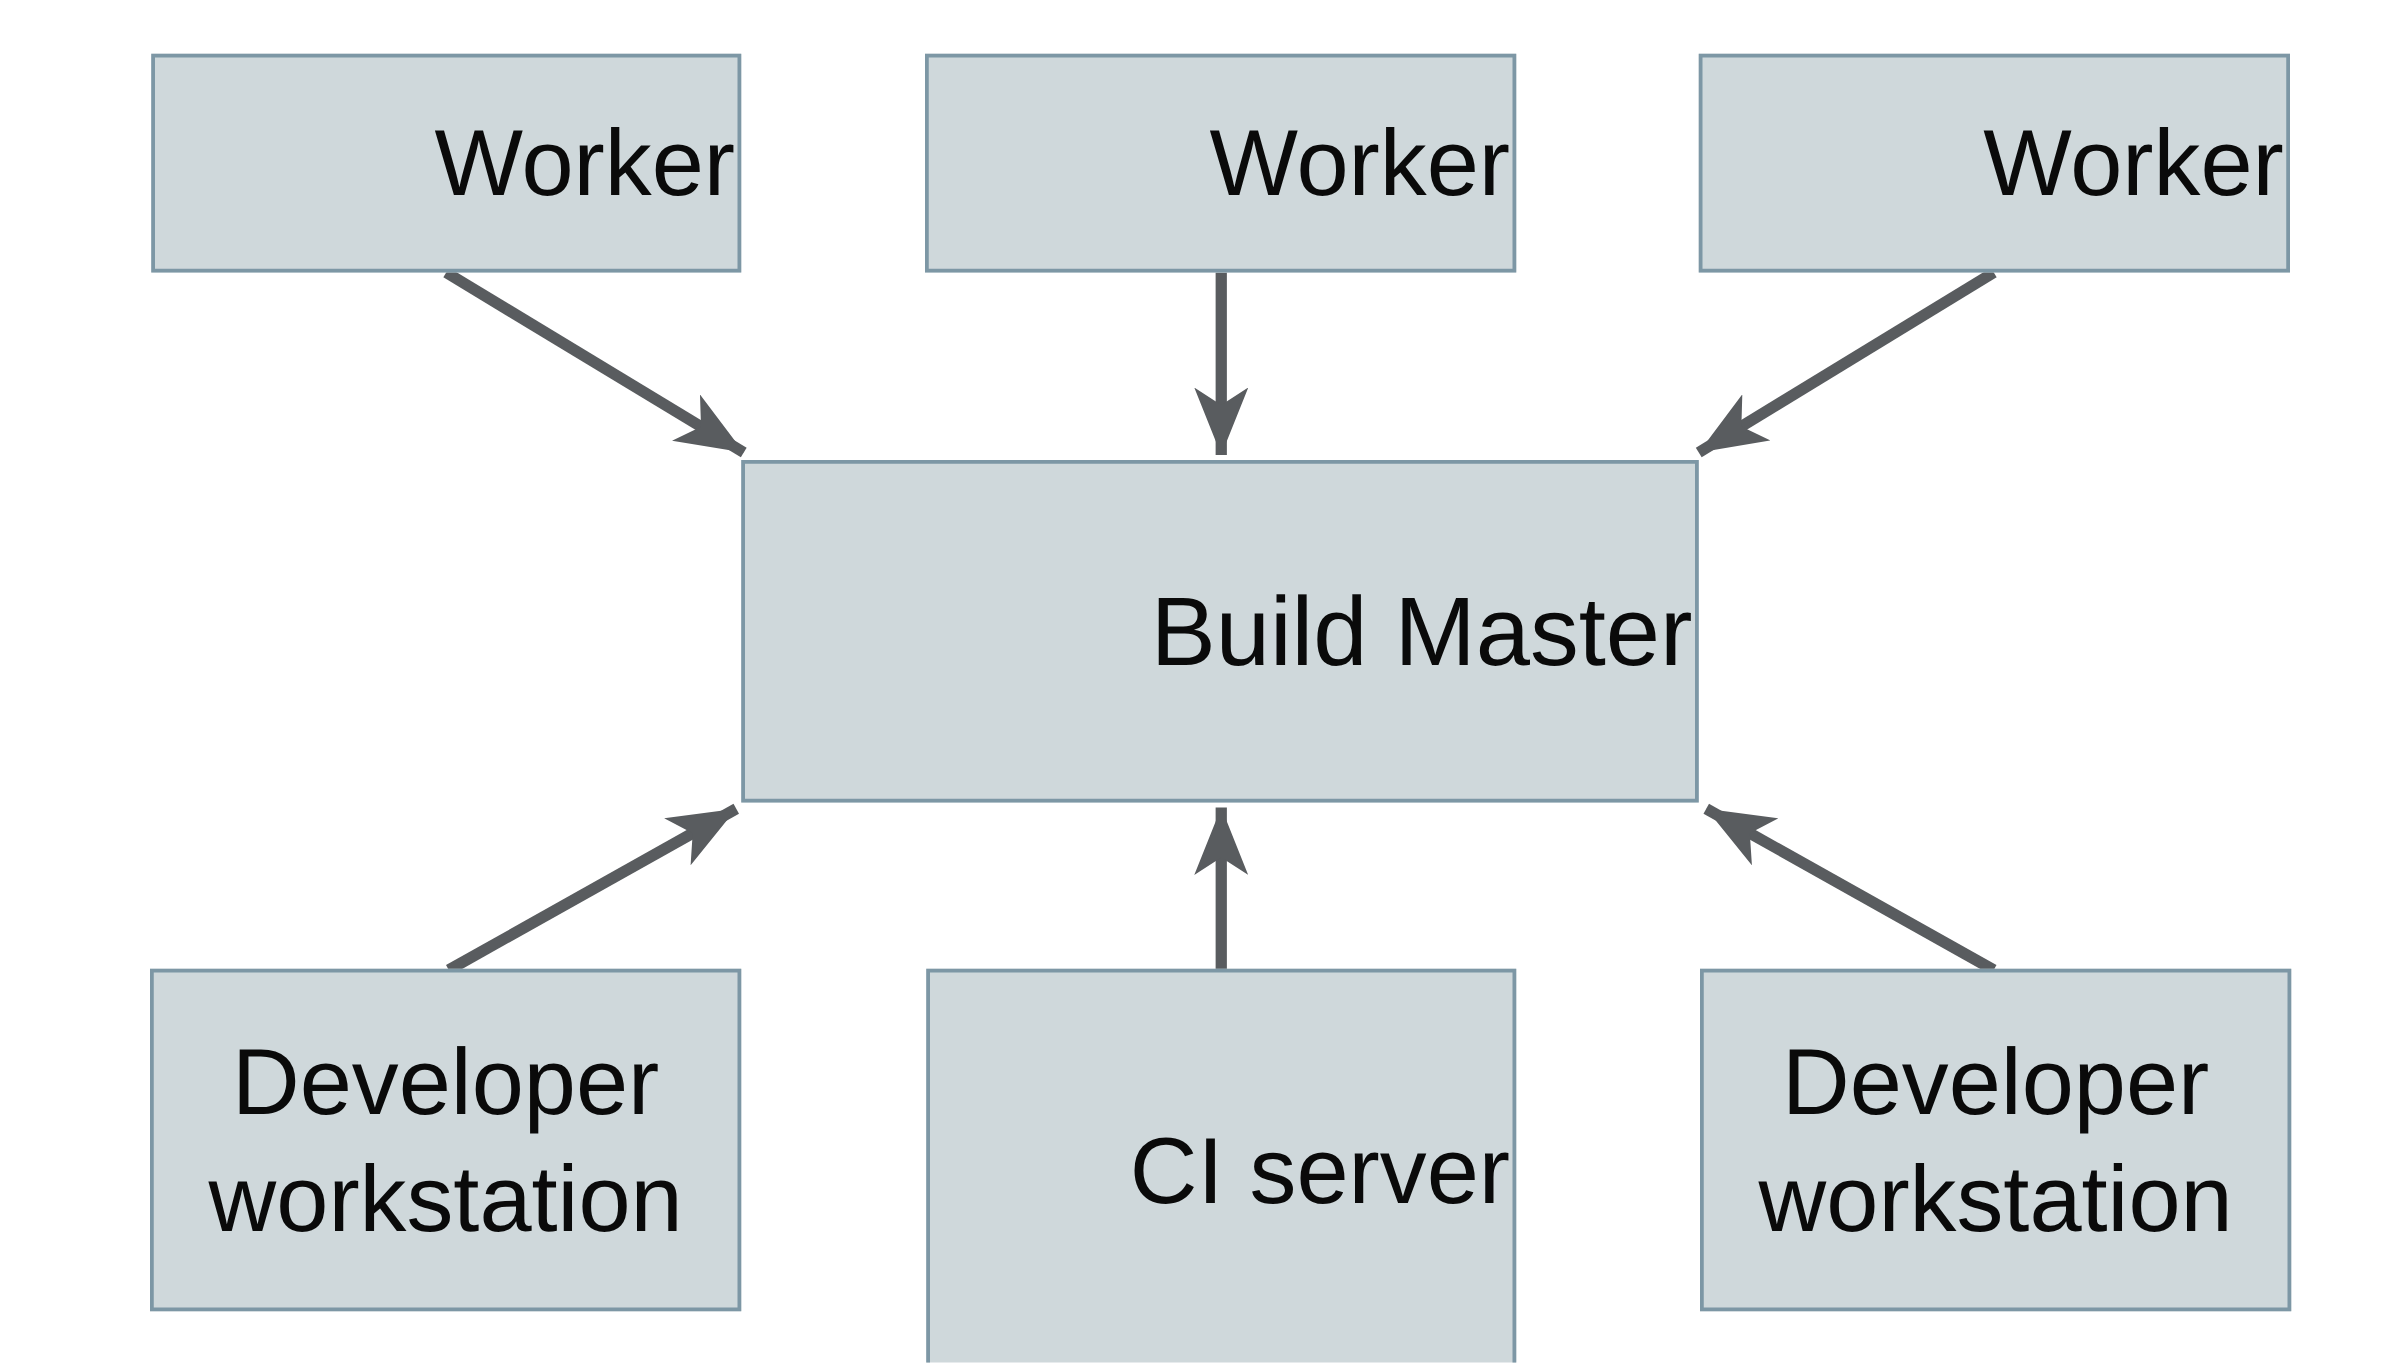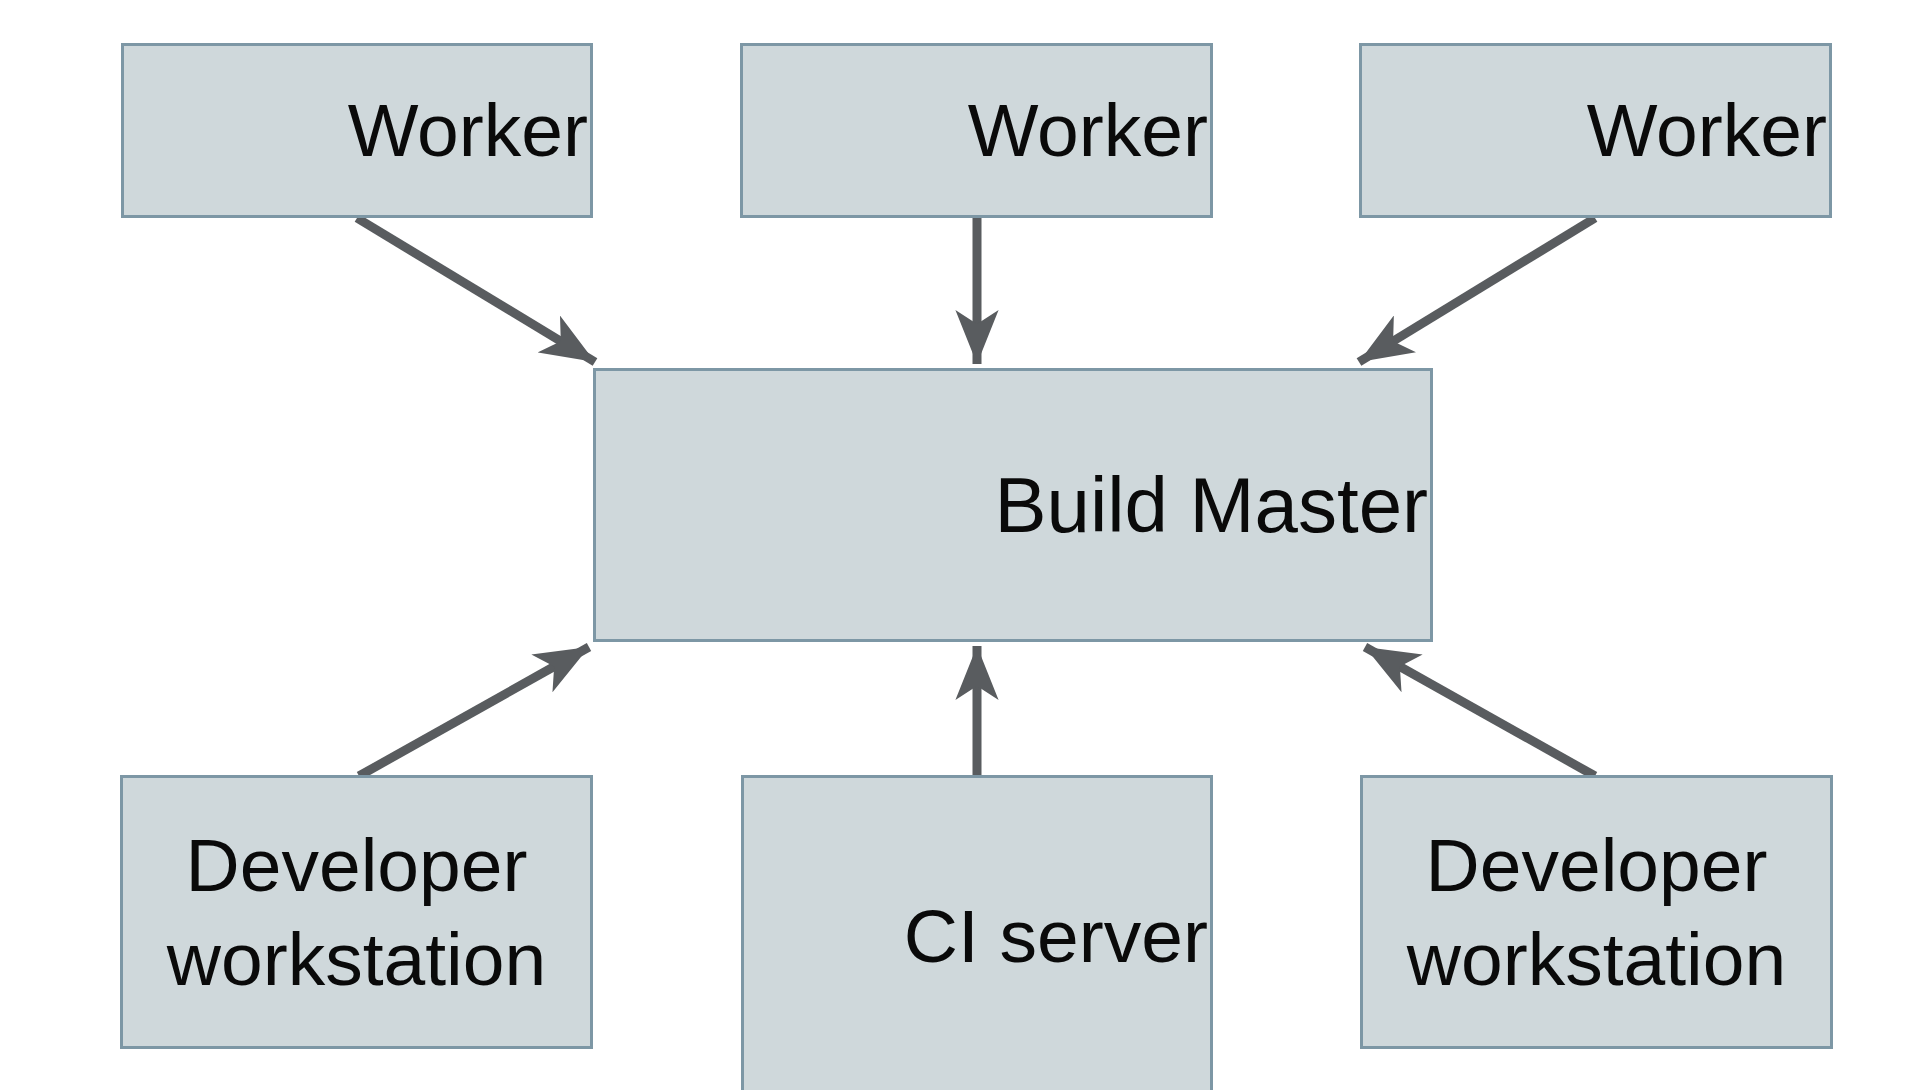--- a/index.html
+++ b/index.html
@@ -43,21 +43,21 @@
     letter-spacing:0px;
   }
   .node .label{
     display:block;
     padding:0 2px;
   }
   
   .n-worker-1{left:121px;top:43px;width:472px;height:175px;}
   .n-worker-2{left:740px;top:43px;width:473px;height:175px;}
   .n-worker-3{left:1359px;top:43px;width:473px;height:175px;}
-  .n-build-master{left:593px;top:368px;width:840px;height:274px;font-size:78px;}
+  .n-build-master{left:593px;top:368px;width:766px;height:274px;font-size:78px;}
   .n-dev-ws-left{left:120px;top:775px;width:473px;height:274px;}
   .n-ci-server{left:741px;top:775px;width:472px;height:322px;}
   .n-dev-ws-right{left:1360px;top:775px;width:473px;height:274px;}
 </style>
 </head>
 <body>
 
 <div class="canvas">
 
   <svg class="arrows" viewBox="0 0 1910 1090" xmlns="http://www.w3.org/2000/svg">

